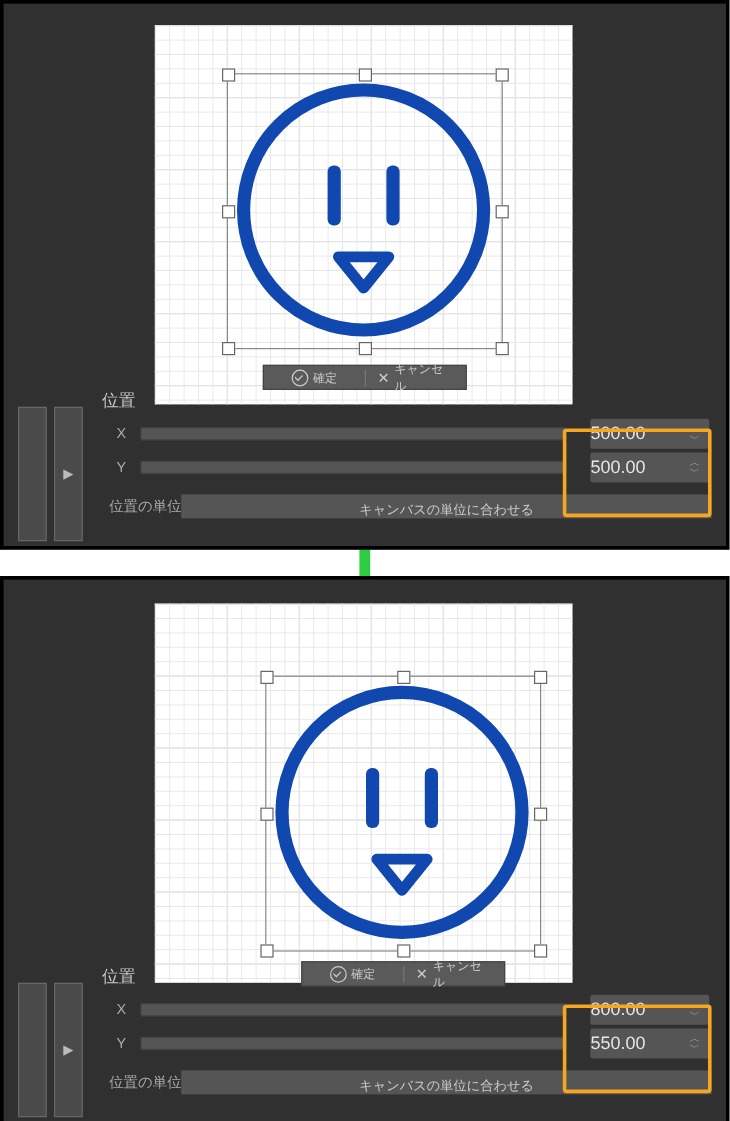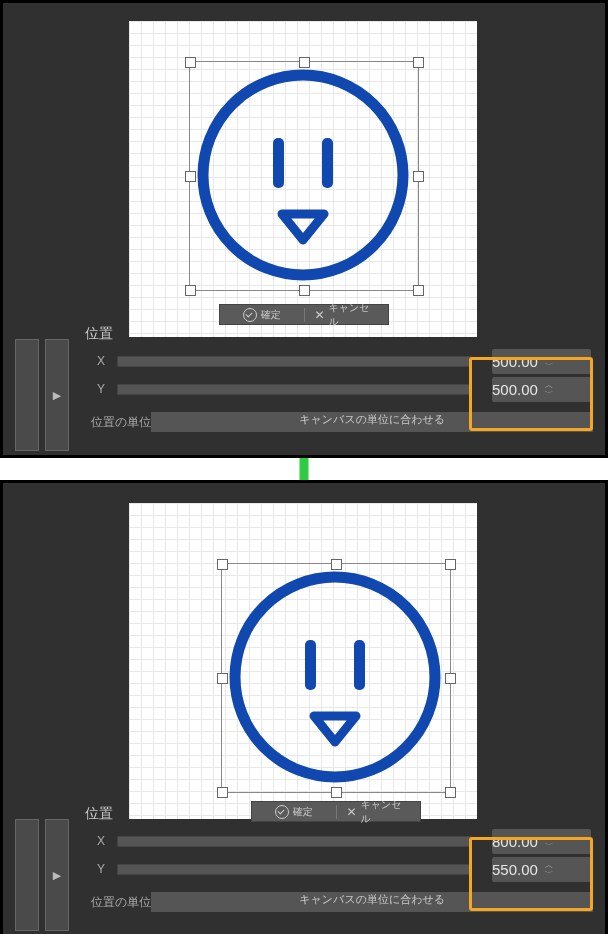--- a/index.html
+++ b/index.html
@@ -17,29 +17,29 @@
 .sel{position:absolute;border:1px solid #888}
 .hd{position:absolute;width:9px;height:9px;border:1px solid #666;background:#fff;margin:-5px 0 0 -5px}
 .face svg{display:block}
 .confirmbar{position:absolute;background:#5a5a5a;border:1px solid #444;display:flex;color:#ccc;font-size:10px;align-items:center}
 .confirmbar .b{flex:1;display:flex;align-items:center;justify-content:center;gap:4px;height:19px;padding:0 10px}
 .confirmbar .sep{width:1px;background:#777;height:14px}
 .panel{position:absolute;left:12px;right:12px;bottom:14px;color:#ccc;font-size:13px}
 .row{display:flex;align-items:center;height:28px}
 .lbl{width:32px;text-align:center;color:#aaa;font-size:12px}
 .slider{flex:1;height:9px;background:#555;border:1px solid #444;margin-right:18px;border-radius:1px}
-.num{width:95px;height:25px;background:#555;display:flex;align-items:center;justify-content:flex-start;color:#e5e5e5;font-size:15px;padding-right:4px;margin:2px;border-radius:2px}
+.num{width:95px;height:25px;background:#555;display:flex;align-items:center;justify-content:space-between;color:#e5e5e5;font-size:15px;padding-right:4px;margin:2px;border-radius:2px}
 .spin{width:16px;display:flex;flex-direction:column;justify-content:center;color:#aaa;font-size:9px;line-height:8px;text-align:center;margin-left:3px}
 .hl{position:absolute;border:3px solid #f5a623;border-radius:3px;z-index:5}
 .side{position:absolute;left:12px;bottom:6px;width:60px;display:flex;gap:6px}
 .side .sbtn{width:22px;height:110px;background:#4a4a4a;border:1px solid #666;position:relative}
 .side .expand{position:absolute;top:50%;left:50%;transform:translate(-50%,-50%);color:#bbb;font-size:11px}
 .hdr{color:#ccc;font-size:14px;margin-bottom:4px}
 .unitrow{display:flex;align-items:center;height:26px;color:#aaa;font-size:12px;margin-top:6px}
-.dd{flex:1;height:20px;background:#555;display:flex;align-items:flex-start;justify-content:center;color:#ccc;font-size:11px;position:relative}
+.dd{flex:1;height:20px;background:#555;display:flex;align-items:flex-end;justify-content:center;color:#ccc;font-size:11px;position:relative}
 .arrow{display:flex;justify-content:center;margin:-2px 0 4px}
 .arrow svg{display:block}
 .checkic{width:12px;height:12px;border:1.5px solid #ccc;border-radius:50%;position:relative}
 .checkic:after{content:"";position:absolute;left:2px;top:3px;width:5px;height:3px;border-left:1.5px solid #ccc;border-bottom:1.5px solid #ccc;transform:rotate(-45deg)}
 .xic{color:#ccc;font-size:12px}
 </style>
 </head>
 <body>
 
 <div class="wrap">

